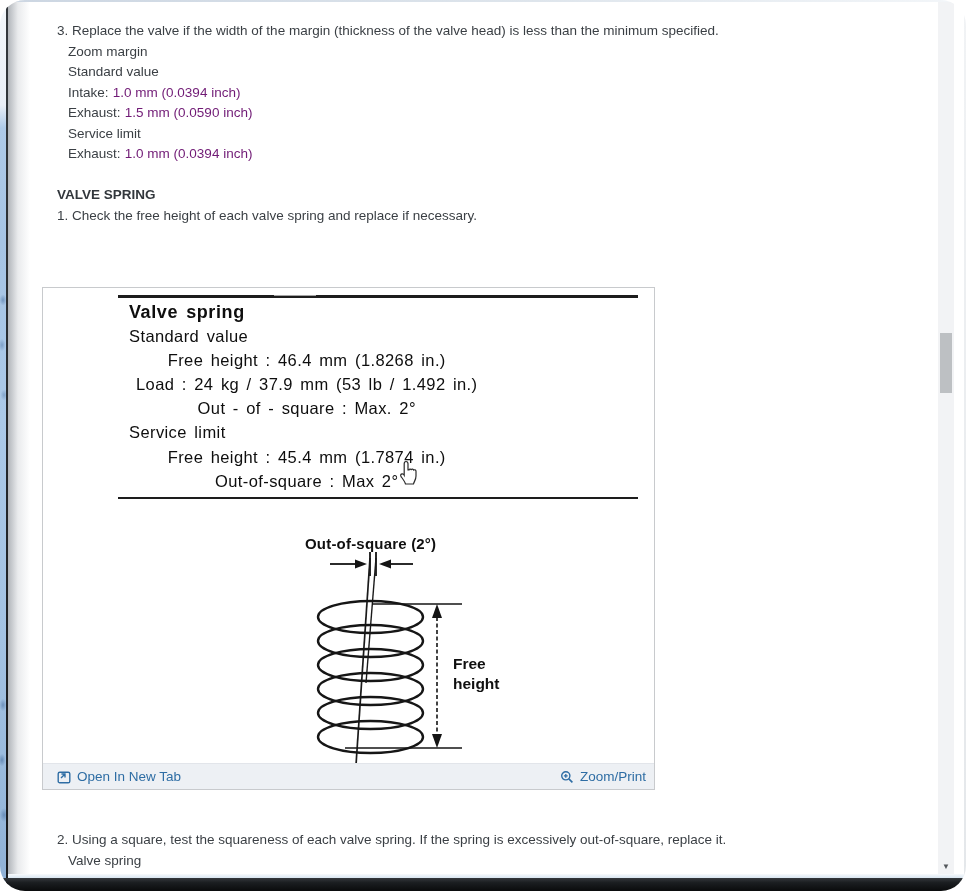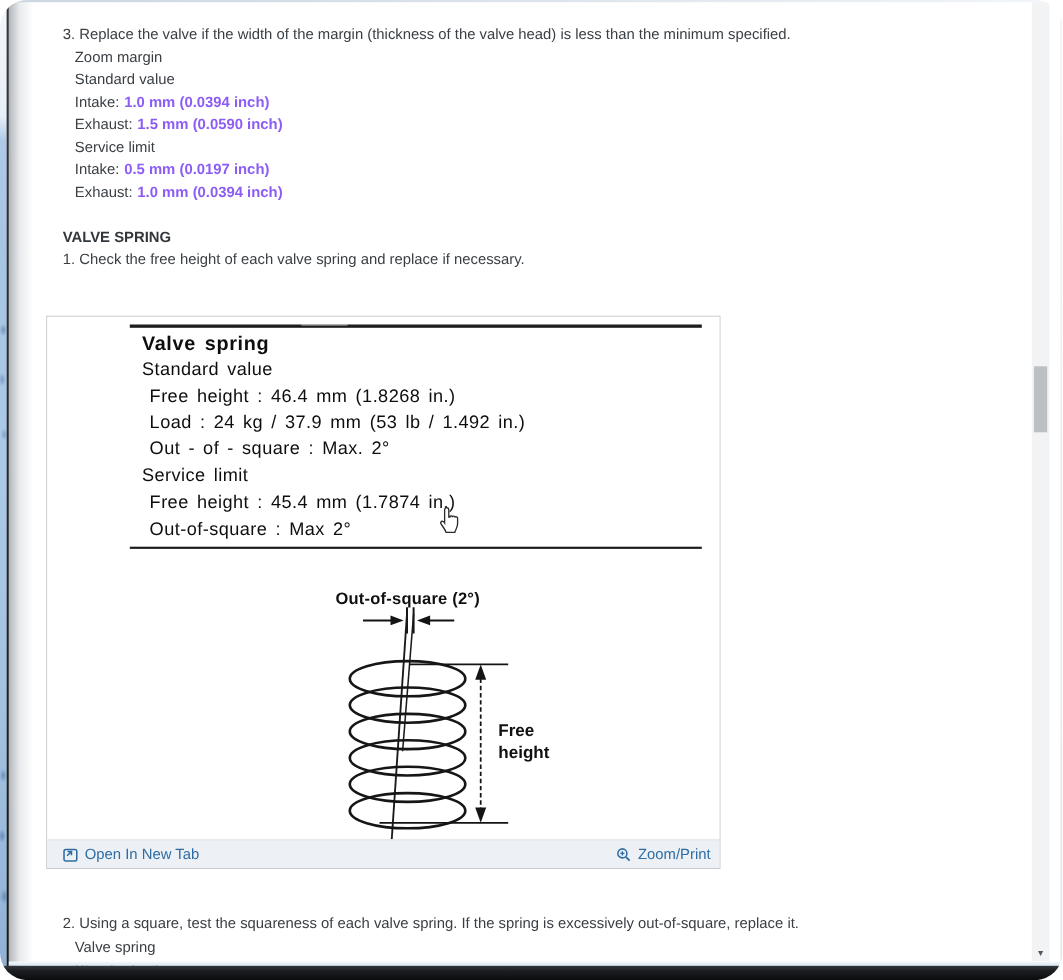--- a/index.html
+++ b/index.html
@@ -26,33 +26,33 @@
     background:linear-gradient(90deg,#ccd6e2 0%,#dee5ec 55%,#f3f6f9 100%); }
 
   
   .text-block { position:absolute; left:57px; top:21px; width:850px;
     font-size:13.5px; line-height:20.55px; color:#3a3f44; }
   .text-block .line { white-space:nowrap; }
   .indent { padding-left:11px; }
   .blank { height:20.55px; }
   .bold-head { font-weight:700; color:#32373c; }
   .lbl { margin-right:.32em; }
-  .val { font-weight:700; color:#8b5cf6;margin-top:43px; }
+  .val { font-weight:400; color:#701a75;margin-top:43px; }
 
   
   .figure { position:absolute; left:42px; top:287px; width:613px; height:503px;
     border:1px solid #c8cacd; background:#fff; z-index:2; }
   .scan { position:absolute; left:0; top:0; right:0; bottom:26px; background:#fff; cursor:pointer; }
   .scan-rule-top { position:absolute; left:75px; top:7px; width:520px; height:3px; background:#1d1d1d; }
   .scan-rule-top::after { content:""; position:absolute; left:30%; top:0; width:8%; height:1px; background:#fff; opacity:.6; }
   .scan-rule-bottom { position:absolute; left:75px; top:209px; width:520px; height:2px; background:#1d1d1d; }
   .spec-text { position:absolute; left:86px; top:12px; color:#0e0e0e;
     font-size:16.5px; line-height:24.1px; letter-spacing:.4px; word-spacing:2.5px; white-space:nowrap; }
   .spec-title { font-weight:700; font-size:18px; letter-spacing:.6px; }
-  .pl { padding-left:7px; }
+  .pl { padding-left:7px;text-align:center; }
 
   .diagram-svg { position:absolute; left:0; top:230px; }
   .cursor-hand { position:absolute; left:355px; top:172px; z-index:4; }
 
   .fig-footer { position:absolute; left:0; right:0; bottom:0; height:26px;
     background:#edf0f4; border-top:1px solid #e2e5ea;
     display:flex; align-items:center; justify-content:space-between; padding:0 8px 0 14px; }
   .fig-link { display:flex; align-items:center; gap:6px; color:#2e6da4;
     font-size:13.5px; cursor:pointer; text-decoration:none; white-space:nowrap; }
 
@@ -88,23 +88,20 @@
     <div class="line">3. Replace the valve if the width of the margin (thickness of the valve head) is less than the minimum specified.</div>
     <div class="line indent">Zoom margin</div>
     <div class="line indent">Standard value</div>
     <div class="line indent">
       <span class="lbl">Intake:</span><span class="val">1.0 mm (0.0394 inch)</span>
     </div>
     <div class="line indent">
       <span class="lbl">Exhaust:</span><span class="val">1.5 mm (0.0590 inch)</span>
     </div>
     <div class="line indent">Service limit</div>
-    <div class="line indent">
-      <span class="lbl">Intake:</span><span class="val">0.5 mm (0.0197 inch)</span>
-    </div>
     <div class="line indent">
       <span class="lbl">Exhaust:</span><span class="val">1.0 mm (0.0394 inch)</span>
     </div>
     <div class="blank"></div>
     <div class="line bold-head">VALVE SPRING</div>
     <div class="line">1. Check the free height of each valve spring and replace if necessary.</div>
   </div>
 
   <div class="figure">
     <div class="scan">

